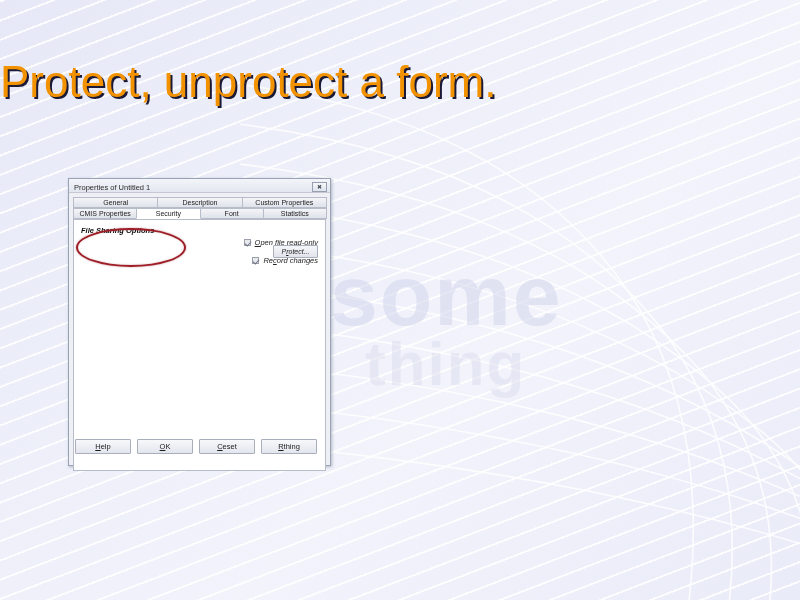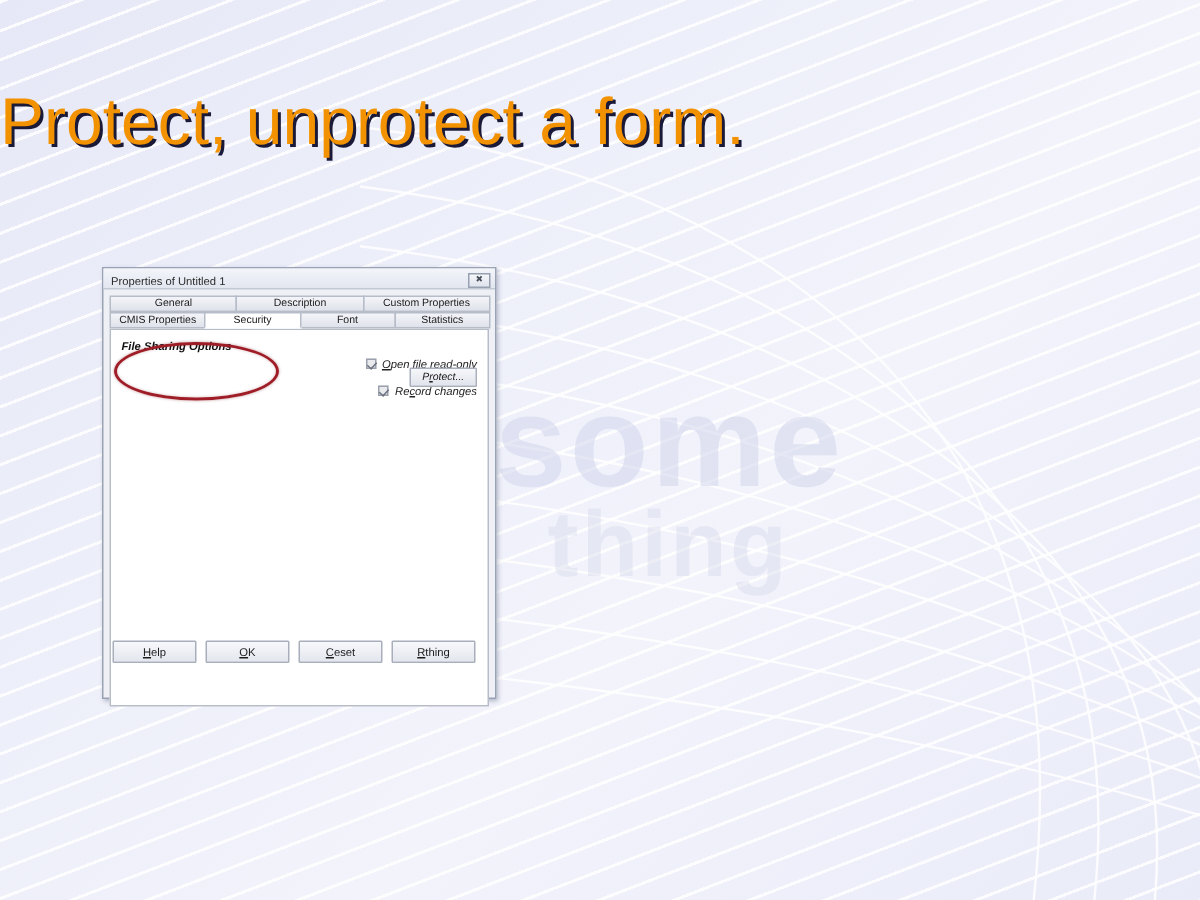--- a/index.html
+++ b/index.html
@@ -199,21 +199,21 @@
     z-index: 50;
   }
 
   
   #buttonbar {
     position: absolute;
     left: 0; bottom: 0;
     width: 100%;
     height: 38px;
     display: flex;
-    align-items: flex-start;
+    align-items: center;
     justify-content: flex-start;
     padding: 0 6px;
     gap: 6px;
   }
   .dlg-btn {
     width: 56px; height: 15px;
     font-size: 7.5px;
     line-height: 13px;
     text-align: center;
     background: linear-gradient(to bottom,#f7f8fb,#e3e6ee);

